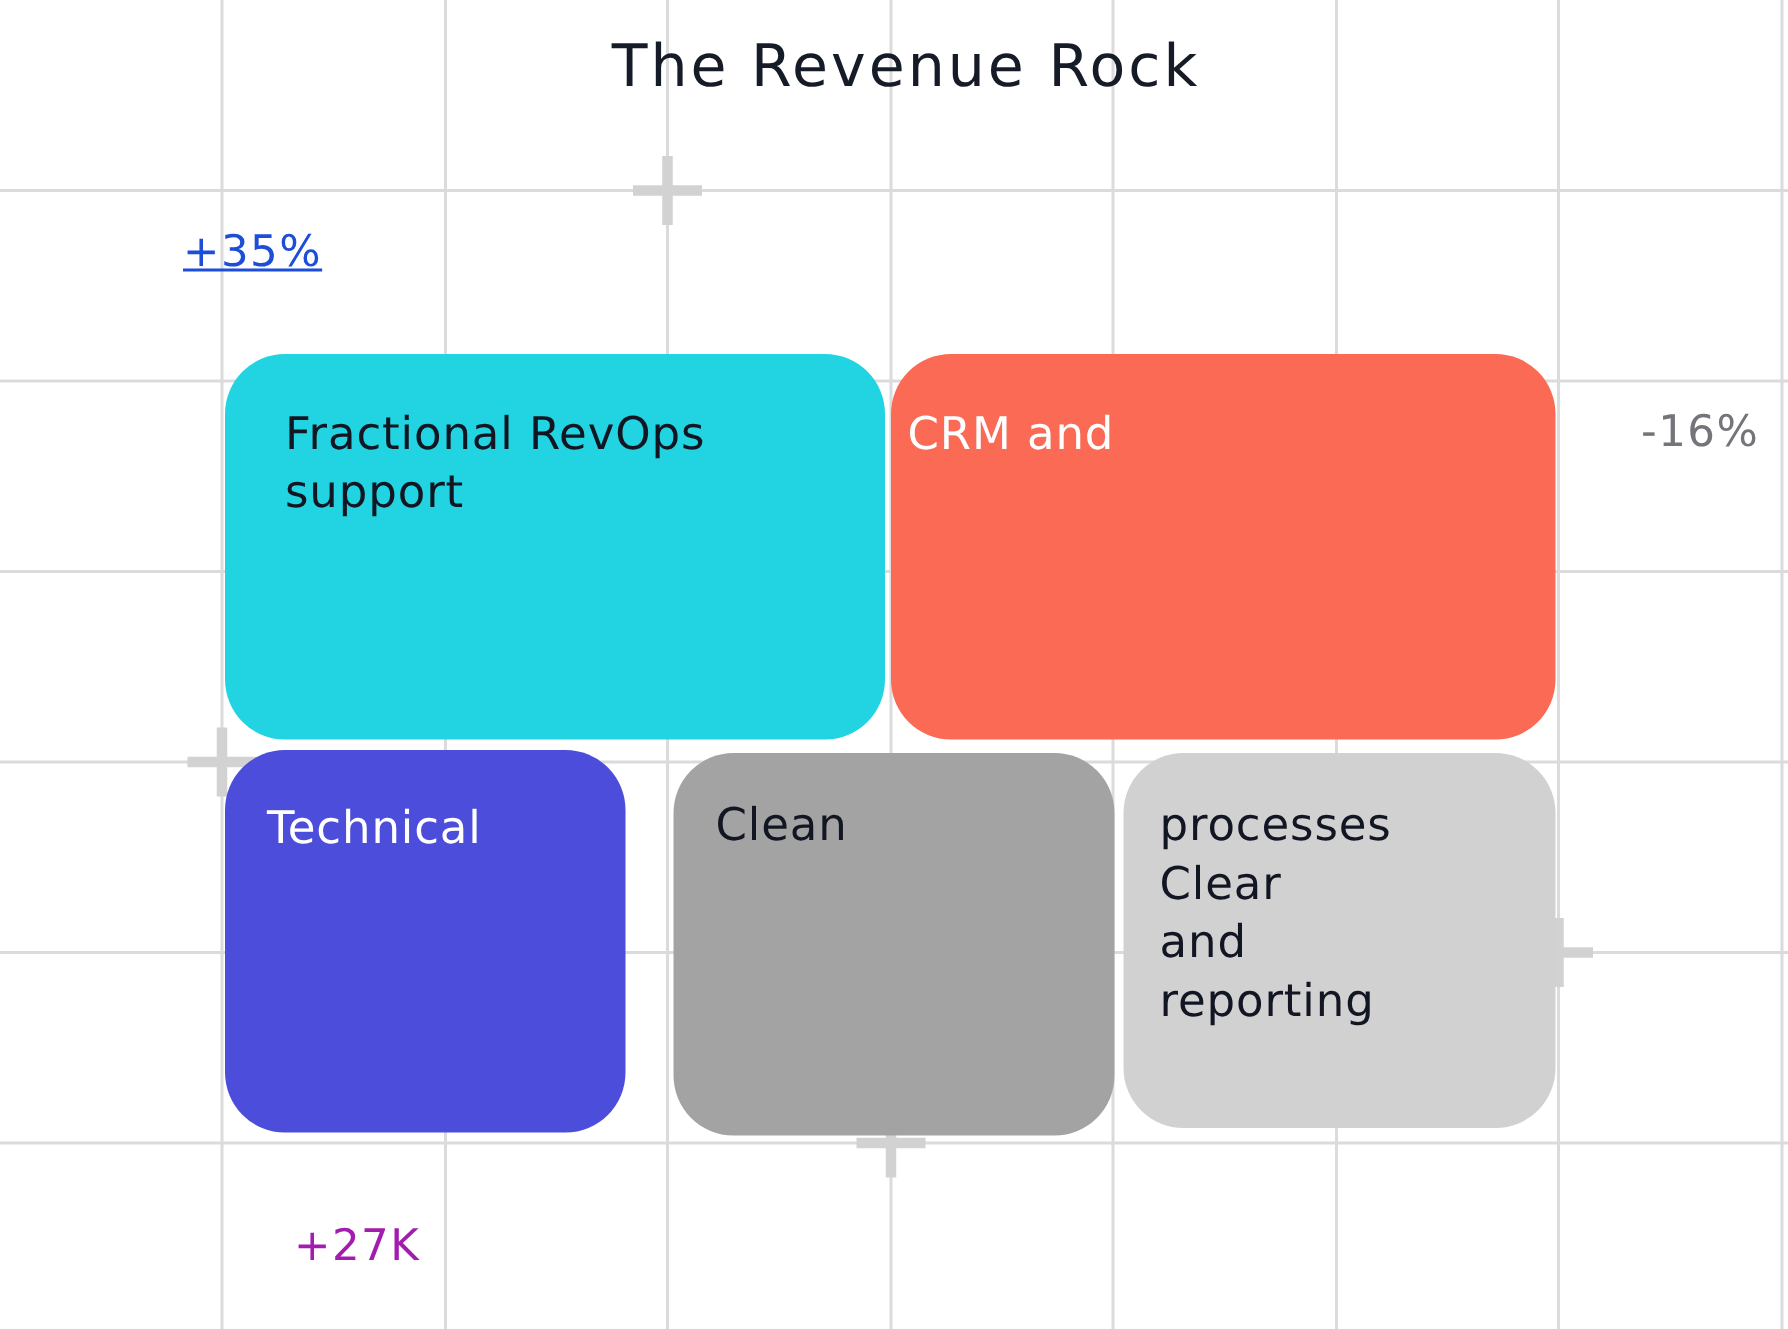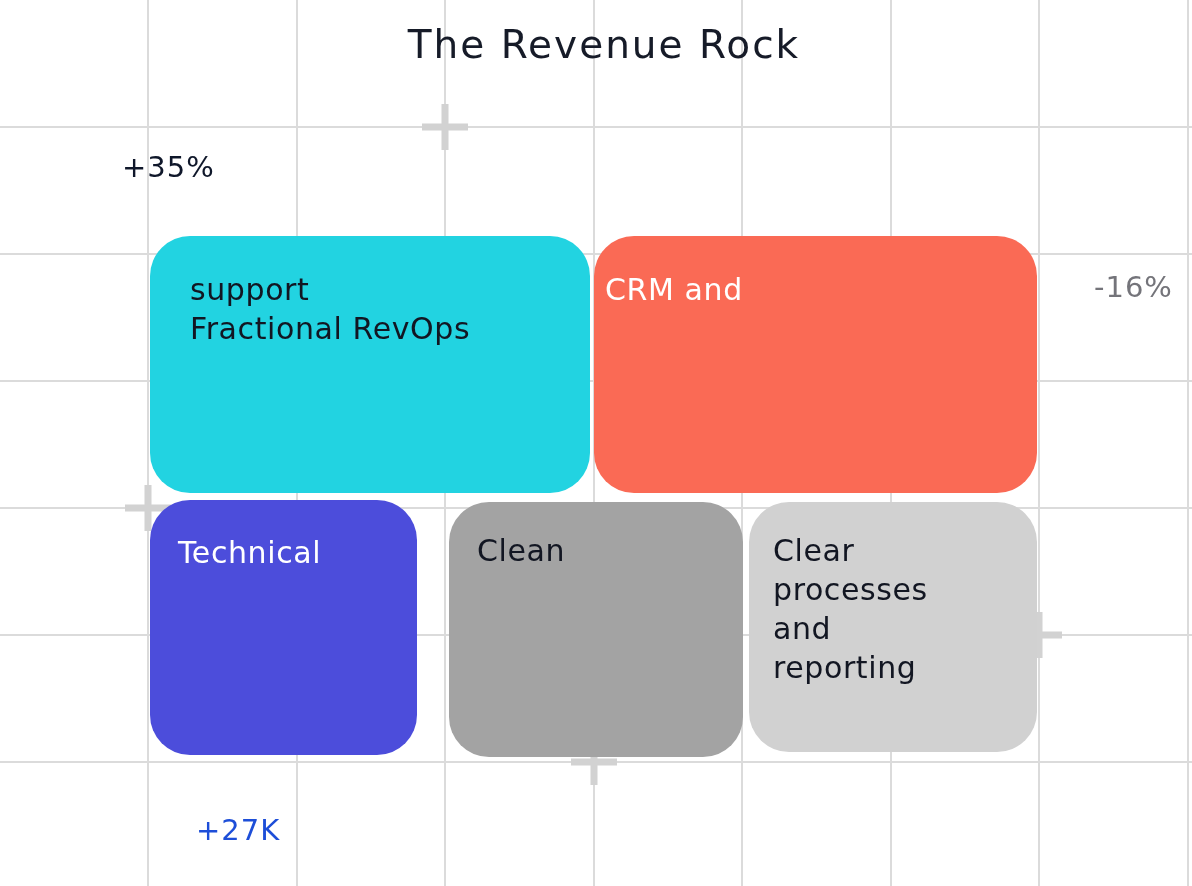--- a/index.html
+++ b/index.html
@@ -84,41 +84,41 @@
     <div class="bar-v"></div>
       <div class="bar-h"></div>
   </div>
   <div class="cross cross-right">
     <div class="bar-v"></div>
       <div class="bar-h"></div>
   </div>
 
   <div class="title" style="color: rgb(22, 27, 40);">The Revenue Rock</div>
 
-  <div class="metric metric-growth" style="color: #0f172a;">+35%</div>
+  <div class="metric metric-growth" style="color: #1d4ed8; text-decoration: underline;">+35%</div>
   <div class="metric metric-churn" style="color: rgb(116, 116, 122);">-16%</div>
-  <div class="metric metric-pipeline" style="color: #1d4ed8;">+27K</div>
+  <div class="metric metric-pipeline" style="color: #a21caf;">+27K</div>
 
   <div class="block block-fractional" style="background: rgb(34, 211, 225); color: rgb(18, 22, 34);">
+    <span class="line">Fractional RevOps</span>
     <span class="line">support</span>
-    <span class="line">Fractional RevOps</span>
   </div>
 
   <div class="block block-crm" style="background: rgb(250, 106, 85); color: rgb(255, 255, 255); padding-left: 11px;">
     <span class="line">CRM and</span>
   </div>
 
   <div class="block block-technical" style="background: rgb(76, 77, 219); color: rgb(255, 255, 255);">
     <span class="line">Technical</span>
   </div>
 
   <div class="block block-clean" style="background: #a3a3a3; color: rgb(18, 22, 34);">
     <span class="line">Clean</span>
   </div>
 
   <div class="block block-processes" style="background: rgb(209, 209, 209); color: rgb(18, 22, 34);">
+    <span class="line">processes</span>
     <span class="line">Clear</span>
-    <span class="line">processes</span>
     <span class="line">and</span>
     <span class="line">reporting</span>
   </div>
 
 </div>
 
 </body></html>

